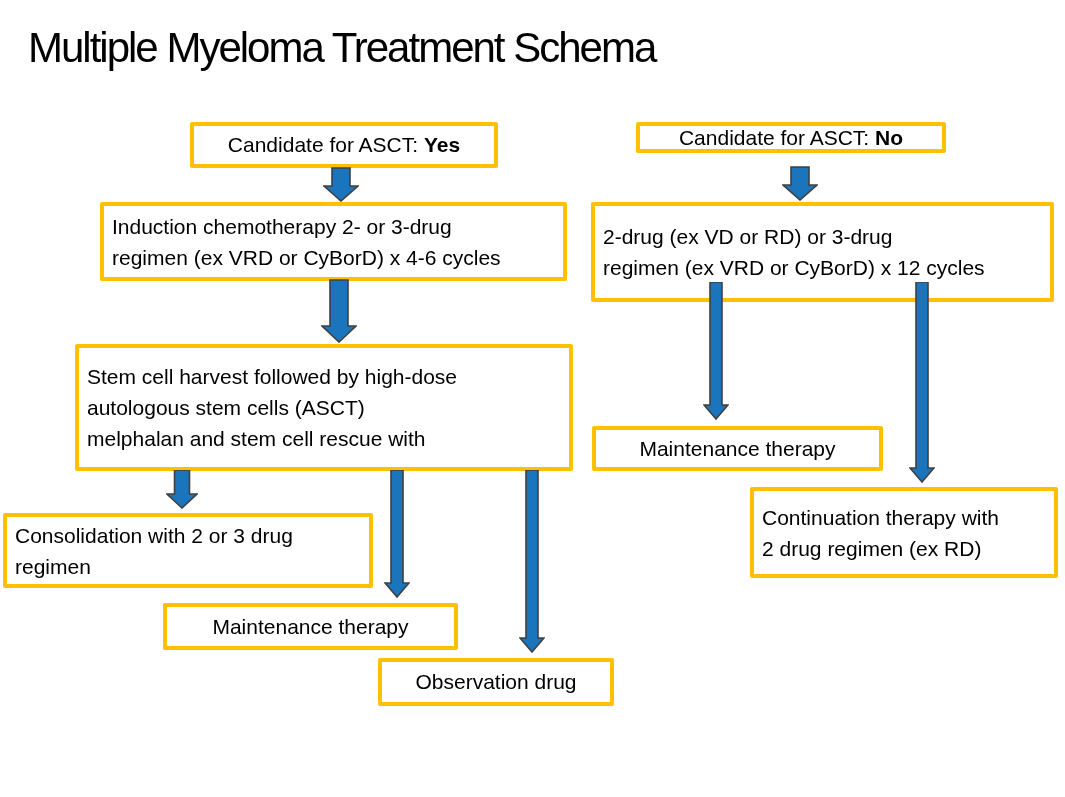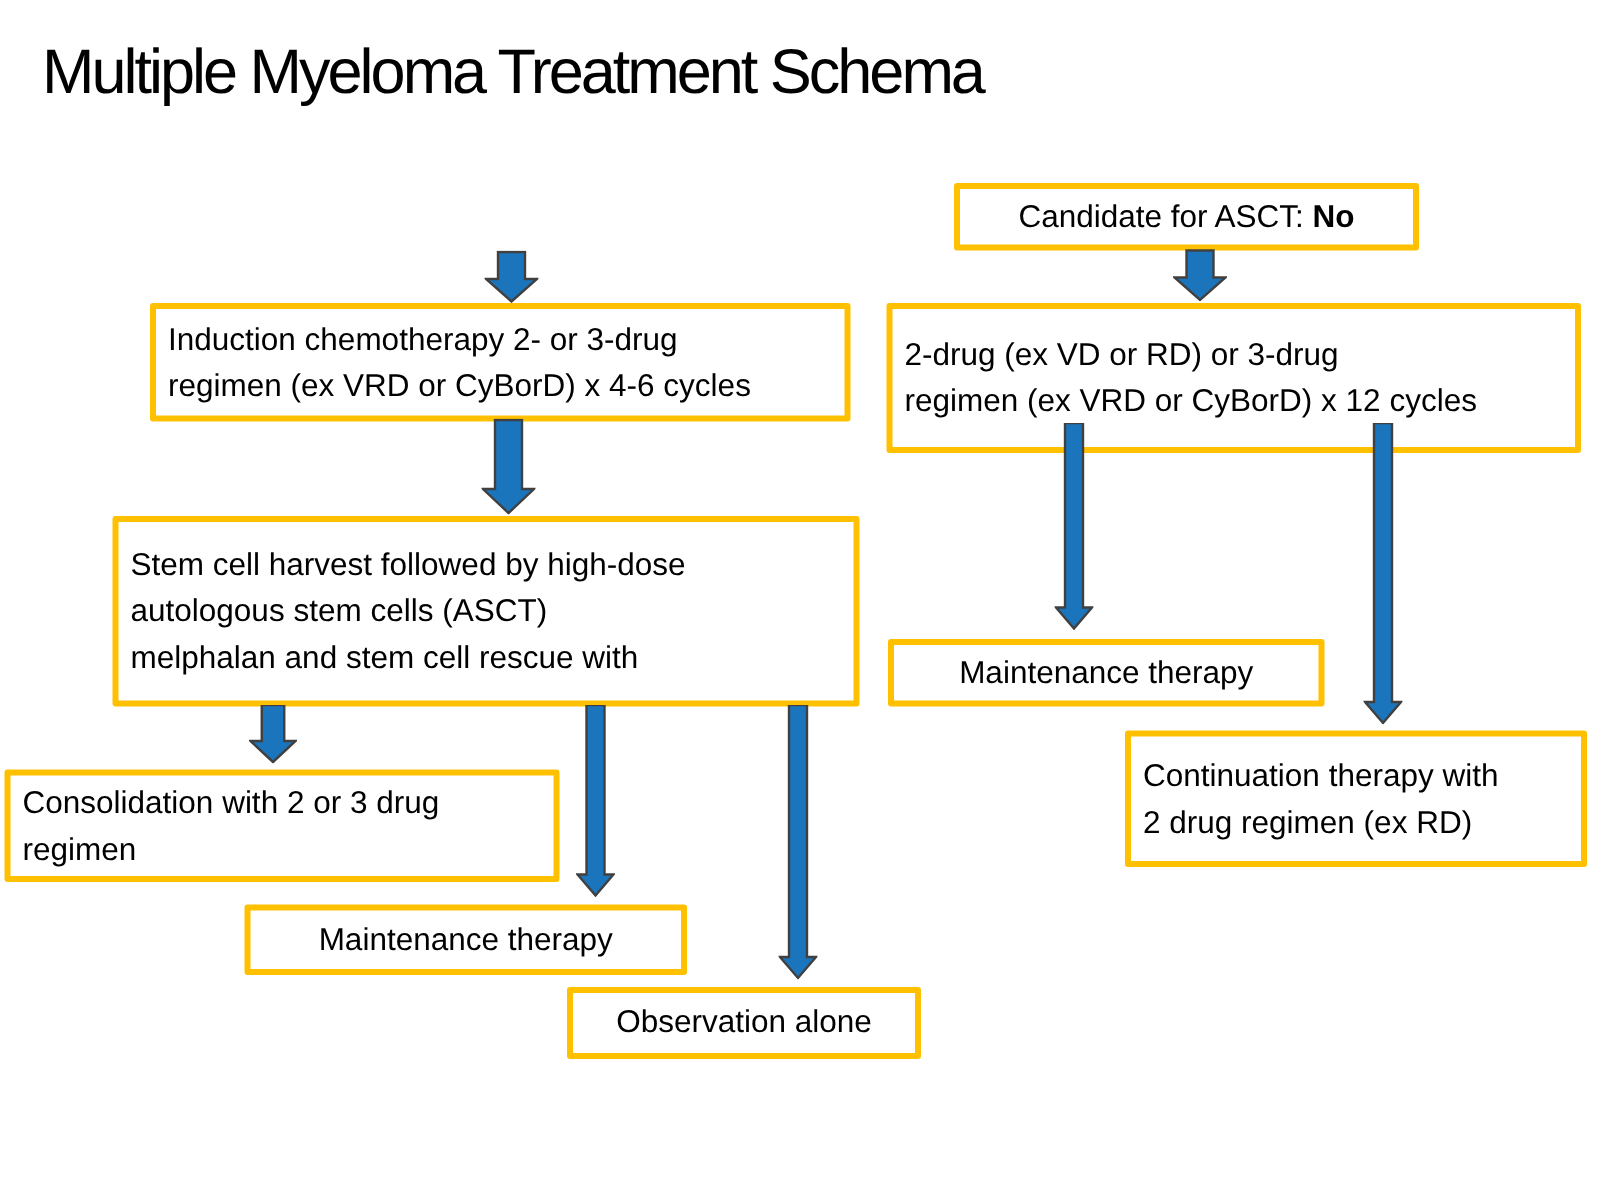--- a/index.html
+++ b/index.html
@@ -63,21 +63,21 @@
     stroke-linejoin: miter;
   }
 
   
   .b-yes      { left: 190px; top: 122px; width: 308px; height: 46px; }
   .b-induct   { left: 100px; top: 202px; width: 467px; height: 79px; }
   .b-stem     { left:  75px; top: 344px; width: 498px; height: 127px; }
   .b-consol   { left:   3px; top: 513px; width: 370px; height: 75px; }
   .b-maint-l  { left: 163px; top: 603px; width: 295px; height: 47px; }
   .b-obs      { left: 378px; top: 658px; width: 236px; height: 48px; }
-  .b-no       { left: 636px; top: 122px; width: 310px; height: 45px; }
+  .b-no       { left: 636px; top: 122px; width: 310px; height: 31px; }
   .b-2drug    { left: 591px; top: 202px; width: 463px; height: 100px; }
   .b-maint-r  { left: 592px; top: 426px; width: 291px; height: 45px; }
   .b-cont     { left: 750px; top: 487px; width: 308px; height: 91px; }
 
   
   .a-yes        { left: 323px; top: 167px; }
   .a-induct     { left: 321px; top: 279px; }
   .a-no         { left: 782px; top: 166px; }
   .a-stem-cons  { left: 166px; top: 470px; }
   .a-stem-maint { left: 384px; top: 470px; }
@@ -85,20 +85,23 @@
   .a-reg-maint  { left: 703px; top: 282px; }
   .a-reg-cont   { left: 909px; top: 282px; }
 </style>
 </head>
 <body>
 
 <div class="slide">
 
   <h1 class="title">Multiple Myeloma Treatment Schema</h1>
 
+  <div class="node center b-yes">
+    <span><span>Candidate for ASCT: </span><b>Yes</b></span>
+  </div>
 
   <svg class="arrow a-yes" width="36" height="35" viewBox="0 0 36 35">
     <polygon points="9,1 27,1 27,19 35,19 18,34 1,19 9,19"></polygon>
   </svg>
 
   <div class="node b-induct">
     <div class="lines">
       <span class="ln">Induction chemotherapy 2- or 3-drug</span>
       <span class="ln">regimen (ex VRD or CyBorD) x 4-6 cycles</span>
     </div>
@@ -133,21 +136,21 @@
 
   <div class="node center b-maint-l">
     <span>Maintenance therapy</span>
   </div>
 
   <svg class="arrow a-stem-obs" width="26" height="183" viewBox="0 0 26 183">
     <polygon points="7,0 19,0 19,168 25,168 13,182 1,168 7,168"></polygon>
   </svg>
 
   <div class="node center b-obs">
-    <span>Observation alone</span>
+    <span>Observation drug</span>
   </div>
 
   <div class="node center b-no">
     <span><span>Candidate for ASCT: </span><b>No</b></span>
   </div>
 
   <svg class="arrow a-no" width="36" height="35" viewBox="0 0 36 35">
     <polygon points="9,1 27,1 27,19 35,19 18,34 1,19 9,19"></polygon>
   </svg>
 

